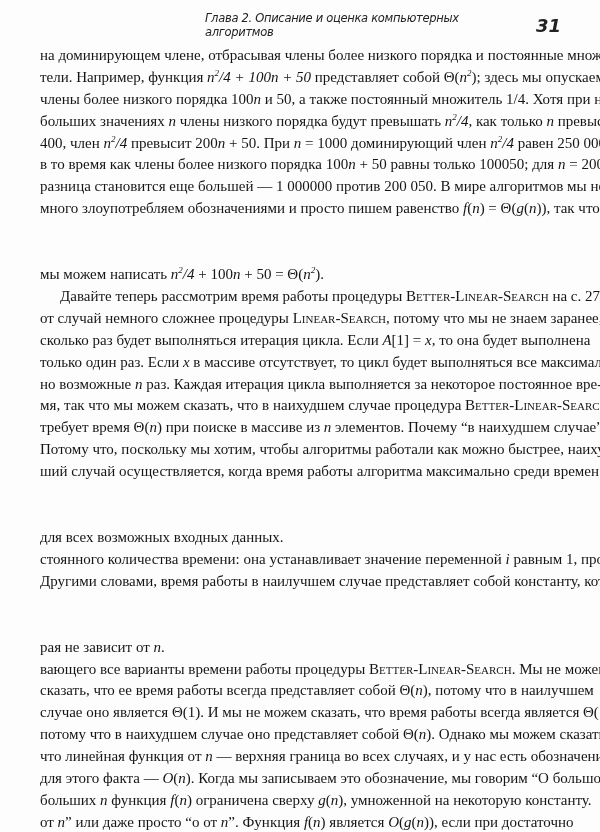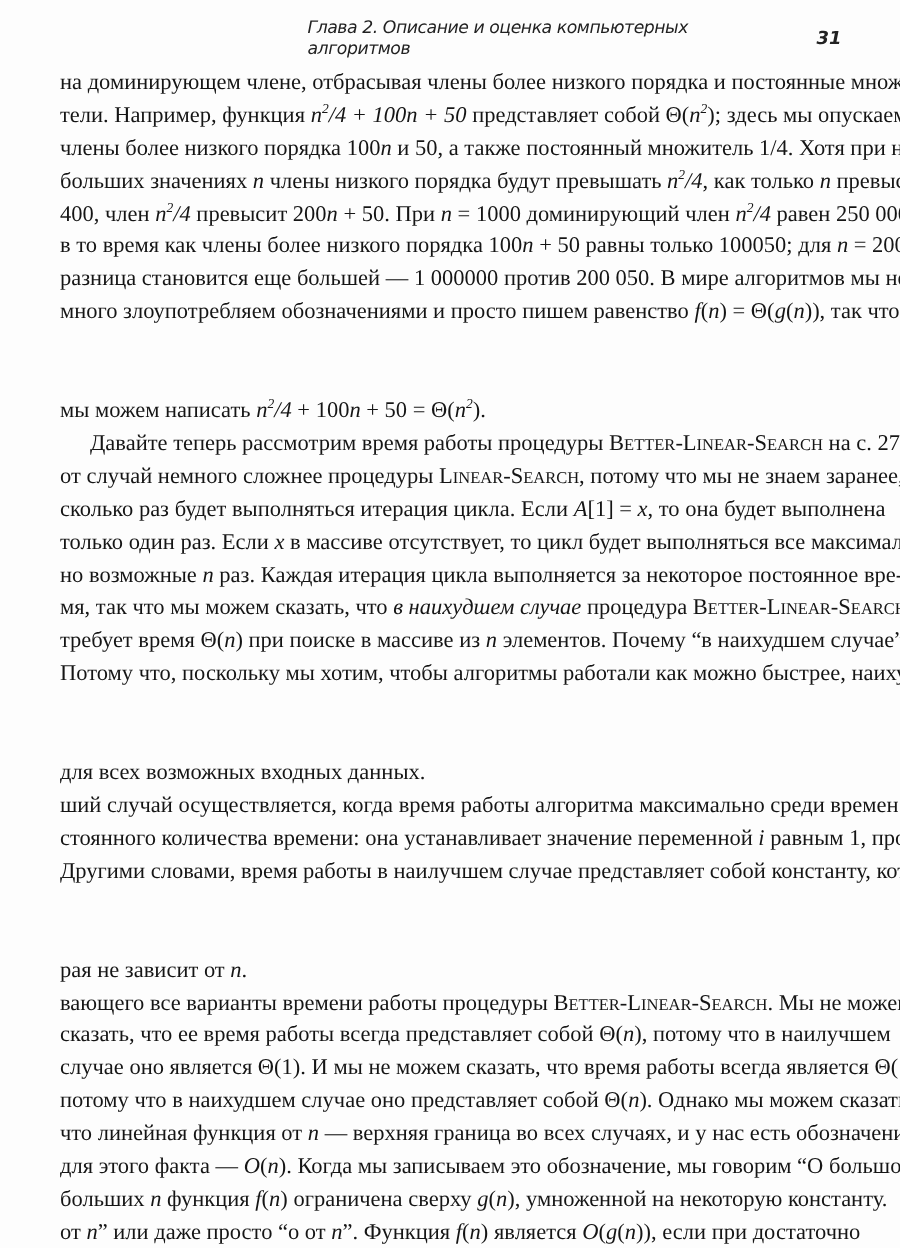--- a/index.html
+++ b/index.html
@@ -1,28 +1,28 @@
 <!DOCTYPE html>
 <html><head>
 <meta charset="utf-8">
 <style>
   html, body { margin: 0; padding: 0; background: #ffffff; }
   body { width: 600px; height: 832px; position: relative; overflow: hidden; color: #1a1a1a; }
   .page { position: absolute; left: 0; top: 0; width: 600px; height: 832px; background: #fdfdfd; }
   .running-head { position: absolute; top: 14px; left: 205px; width: 356px; height: 22px;
     font-family: "DejaVu Sans", sans-serif; font-style: italic; font-size: 11.5px; color: #222;
     display: flex; justify-content: space-between; align-items: center; letter-spacing: -0.3px; }
-  .running-head .pg { font-style: italic; font-weight: bold; font-size: 12px; letter-spacing: 0; margin-left: 24px; }
+  .running-head .pg { font-style: italic; font-weight: bold; font-size: 18px; letter-spacing: 0; margin-left: 24px; }
   .body { position: absolute; left: 40px; top: 45px; width: 523px;
     font-family: "Liberation Serif", serif; font-size: 15px; line-height: 21.9px; color: #151515; }
   .line { display: block; height: 21.9px; white-space: nowrap; text-align: justify; text-align-last: justify; overflow: visible; }
   .line.last { text-align-last: left; margin-top: 44px; }
   .line.indent { padding-left: 20px; }
   .line > span { white-space: pre; }
-  .it { font-style: italic; }
+  .it { }
   .sc { font-variant: small-caps; }
   .m { font-style: italic; }
   sup { font-size: 9px; line-height: 0; vertical-align: 6px; }
 </style>
 </head>
 <body>
 
 <div class="page">
   <div class="running-head">
     <span>Глава 2. Описание и оценка компьютерных алгоритмов</span>
@@ -42,22 +42,22 @@
       </div>
       <div>
         <span class="line indent"><span>Давайте теперь рассмотрим время работы процедуры </span><span class="sc">Better-Linear-Search</span><span> на с. 27.</span></span>
         <span class="line"><span>от случай немного сложнее процедуры </span><span class="sc">Linear-Search</span><span>, потому что мы не знаем заранее,</span></span>
         <span class="line"><span>сколько раз будет выполняться итерация цикла. Если </span><span class="m">A</span><span>[1] = </span><span class="m">x</span><span>, то она будет выполнена</span></span>
         <span class="line"><span>только один раз. Если </span><span class="m">x</span><span> в массиве отсутствует, то цикл будет выполняться все максималь-</span></span>
         <span class="line"><span>но возможные </span><span class="m">n</span><span> раз. Каждая итерация цикла выполняется за некоторое постоянное вре-</span></span>
         <span class="line"><span>мя, так что мы можем сказать, что </span><span class="it">в наихудшем случае</span><span> процедура </span><span class="sc">Better-Linear-Search</span></span>
         <span class="line"><span>требует время Θ(</span><span class="m">n</span><span>) при поиске в массиве из </span><span class="m">n</span><span> элементов. Почему “в наихудшем случае”?</span></span>
         <span class="line"><span>Потому что, поскольку мы хотим, чтобы алгоритмы работали как можно быстрее, наихуд-</span></span>
+        <span class="line"><span>ший случай осуществляется, когда время работы алгоритма максимально среди времен</span></span>
         <span class="line last"><span>для всех возможных входных данных.</span></span>
-        <span class="line"><span>ший случай осуществляется, когда время работы алгоритма максимально среди времен</span></span>
       </div>
       <div>
         <span class="line"><span>стоянного количества времени: она устанавливает значение переменной </span><span class="m">i</span><span> равным 1, про-</span></span>
         <span class="line"><span>Другими словами, время работы в наилучшем случае представляет собой константу, кото-</span></span>
         <span class="line last"><span>рая не зависит от </span><span class="m">n</span><span>.</span></span>
       </div>
       <div>
         <span class="line"><span>вающего все варианты времени работы процедуры </span><span class="sc">Better-Linear-Search</span><span>. Мы не можем</span></span>
         <span class="line"><span>сказать, что ее время работы всегда представляет собой Θ(</span><span class="m">n</span><span>), потому что в наилучшем</span></span>
         <span class="line"><span>случае оно является Θ(1). И мы не можем сказать, что время работы всегда является Θ(1),</span></span>

